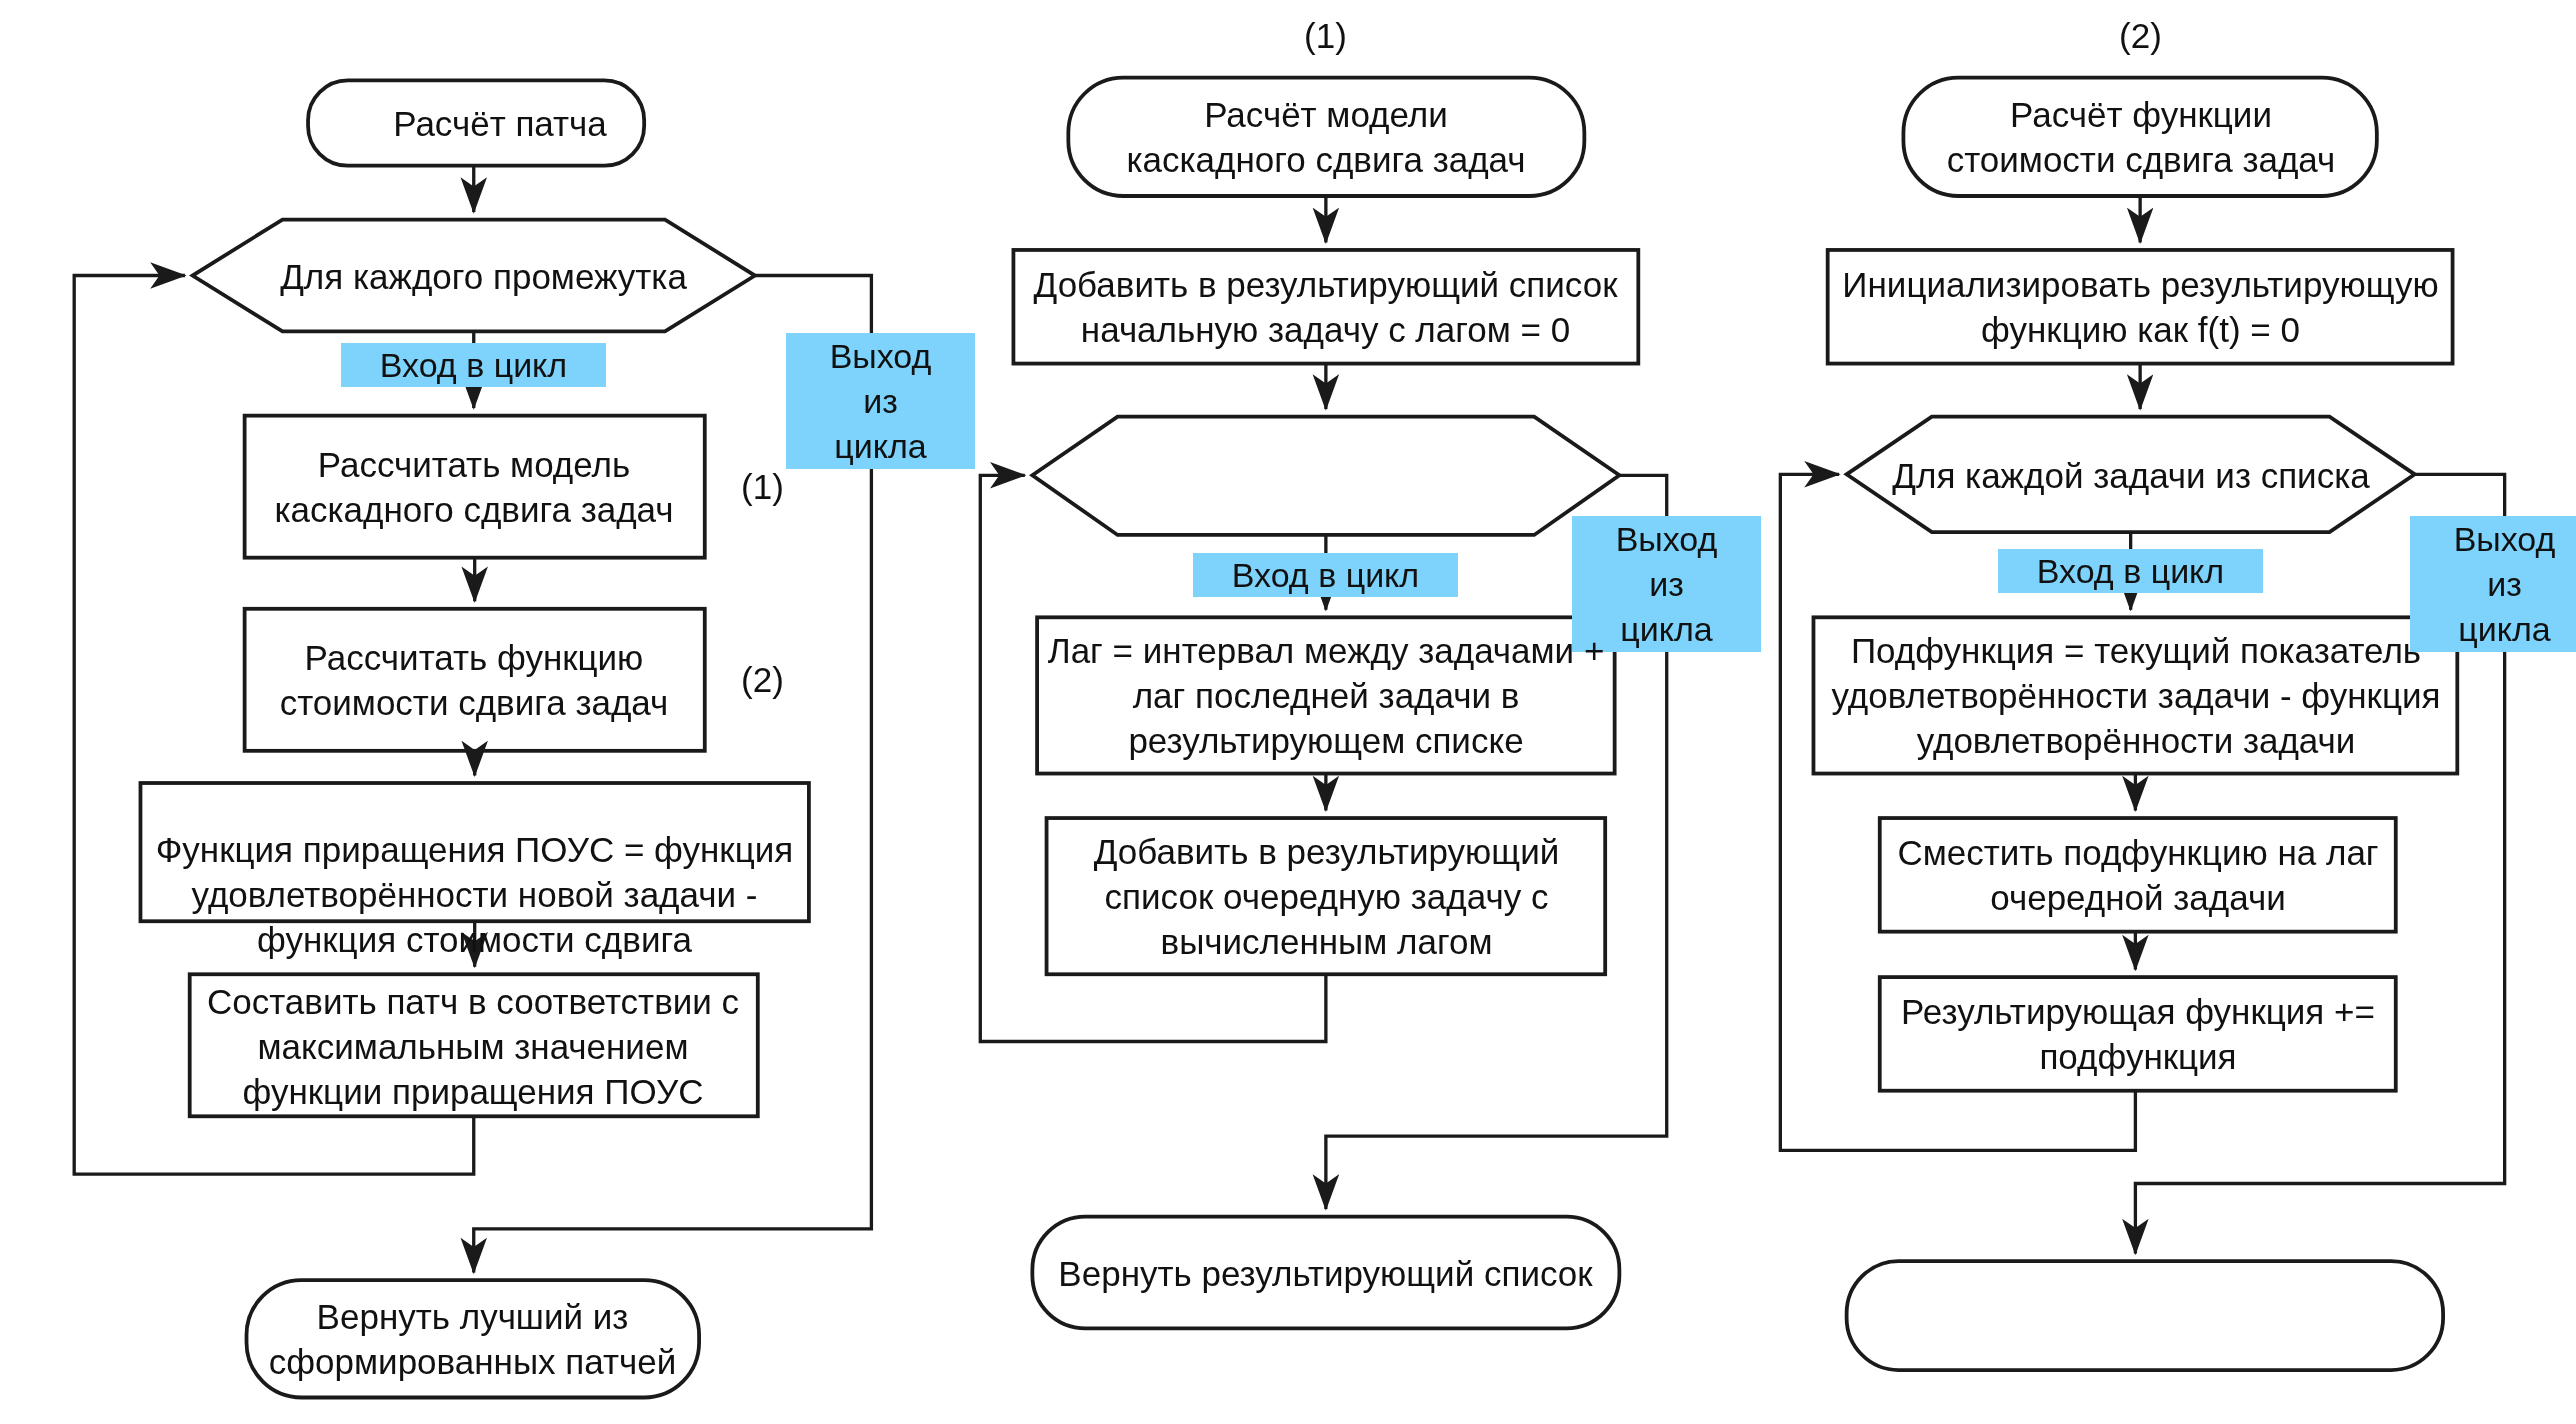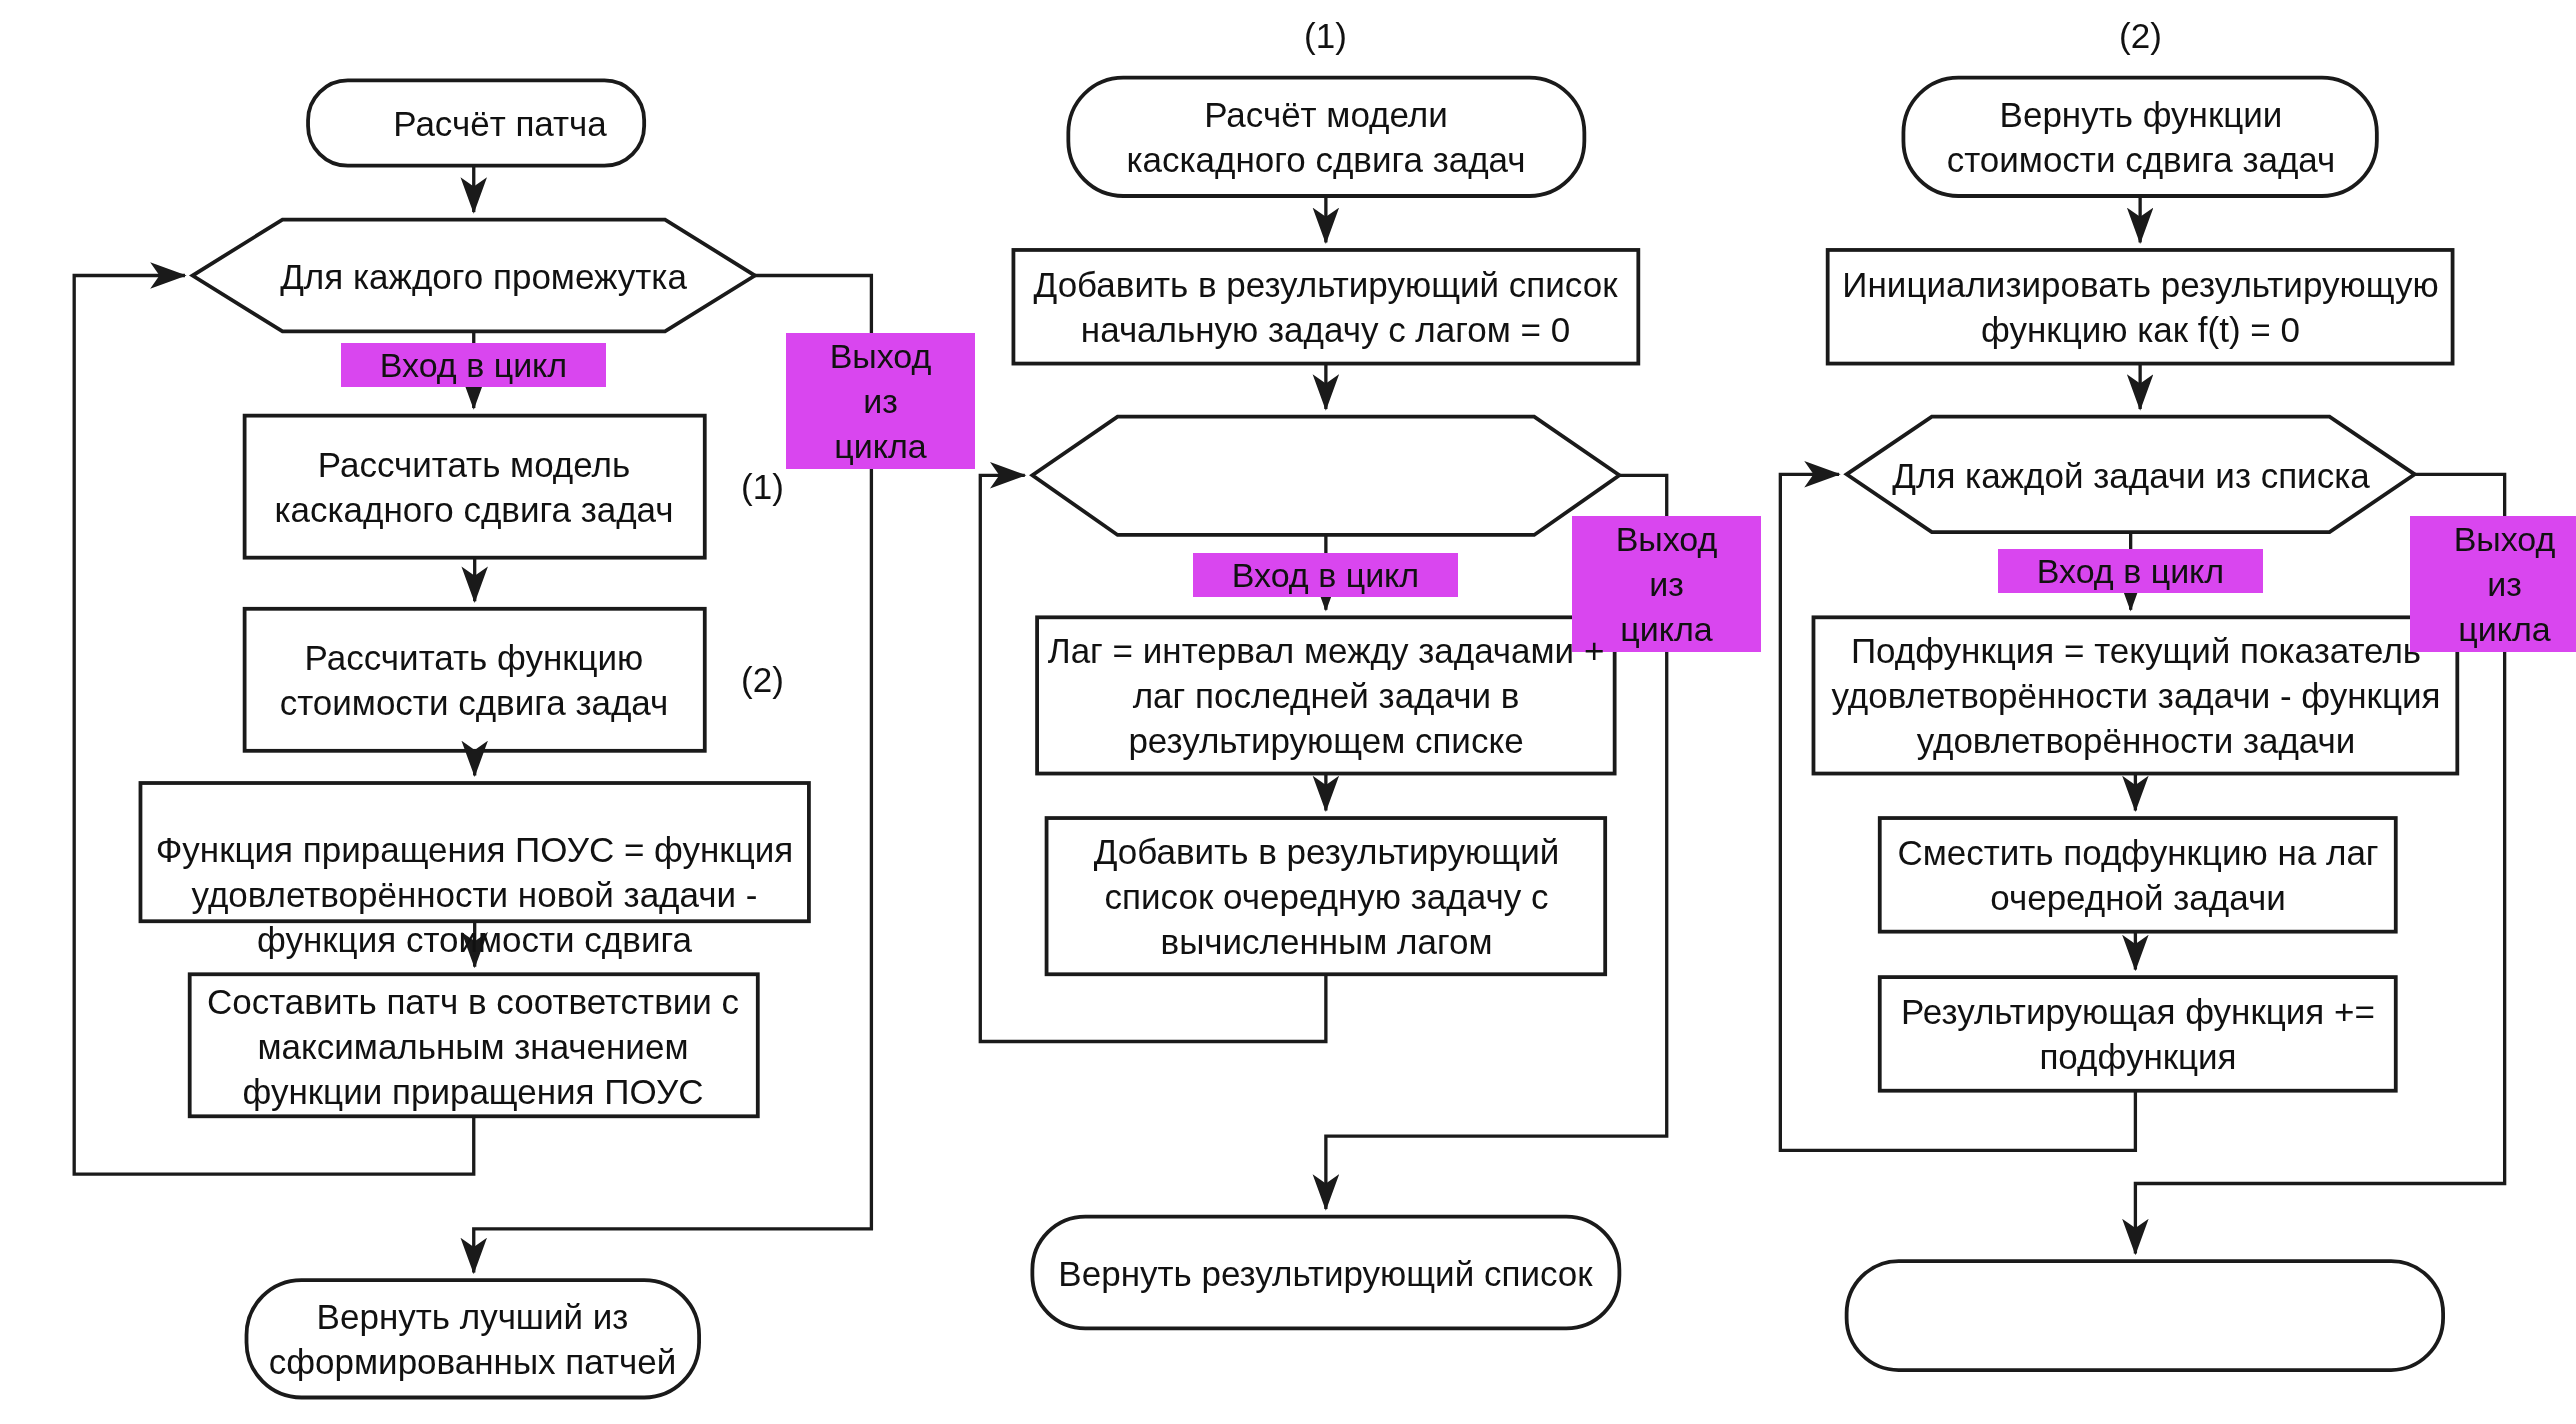--- a/index.html
+++ b/index.html
@@ -29,21 +29,21 @@
   }
   .edge-label {
     position: absolute;
     display: flex;
     align-items: center;
     justify-content: center;
     text-align: center;
     white-space: pre-line;
     font-size: 34px;
     line-height: 45px;
-    background: #d946ef;
+    background: #7dd3fc;
     color: #111111;
   }
   .ref {
     position: absolute;
     display: flex;
     align-items: center;
     justify-content: center;
     font-size: 35px;
     color: #111111;
   }
@@ -138,21 +138,21 @@
 цикла</div>
   <div class="node" style="left:1037px; top:617px; width:578px; height:156px;">Лаг = интервал между задачами +
 лаг последней задачи в
 результирующем списке</div>
   <div class="node" style="left:1047px; top:818px; width:559px; height:156px;">Добавить в результирующий
 список очередную задачу с
 вычисленным лагом</div>
   <div class="node" style="left:1032px; top:1217px; width:587px; height:112px;">Вернуть результирующий список</div>
 
   <div class="ref" style="left:2046px; top:13.3px; width:189px; height:45px;">(2)</div>
-  <div class="node" style="left:1904px; top:78px; width:474px; height:118px;">Вернуть функции
+  <div class="node" style="left:1904px; top:78px; width:474px; height:118px;">Расчёт функции
 стоимости сдвига задач</div>
   <div class="node" style="left:1828px; top:250px; width:625px; height:114px;">Инициализировать результирующую
 функцию как f(t) = 0</div>
   <div class="node" style="left:1847px; top:417px; width:568px; height:116px;">Для каждой задачи из списка</div>
   <div class="edge-label" style="left:1998px; top:549px; width:265px; height:44px;">Вход в цикл</div>
   <div class="edge-label" style="left:2410px; top:516px; width:189px; height:136px;">Выход
 из
 цикла</div>
   <div class="node" style="left:1814px; top:617px; width:644px; height:156px;">Подфункция = текущий показатель
 удовлетворённости задачи - функция

